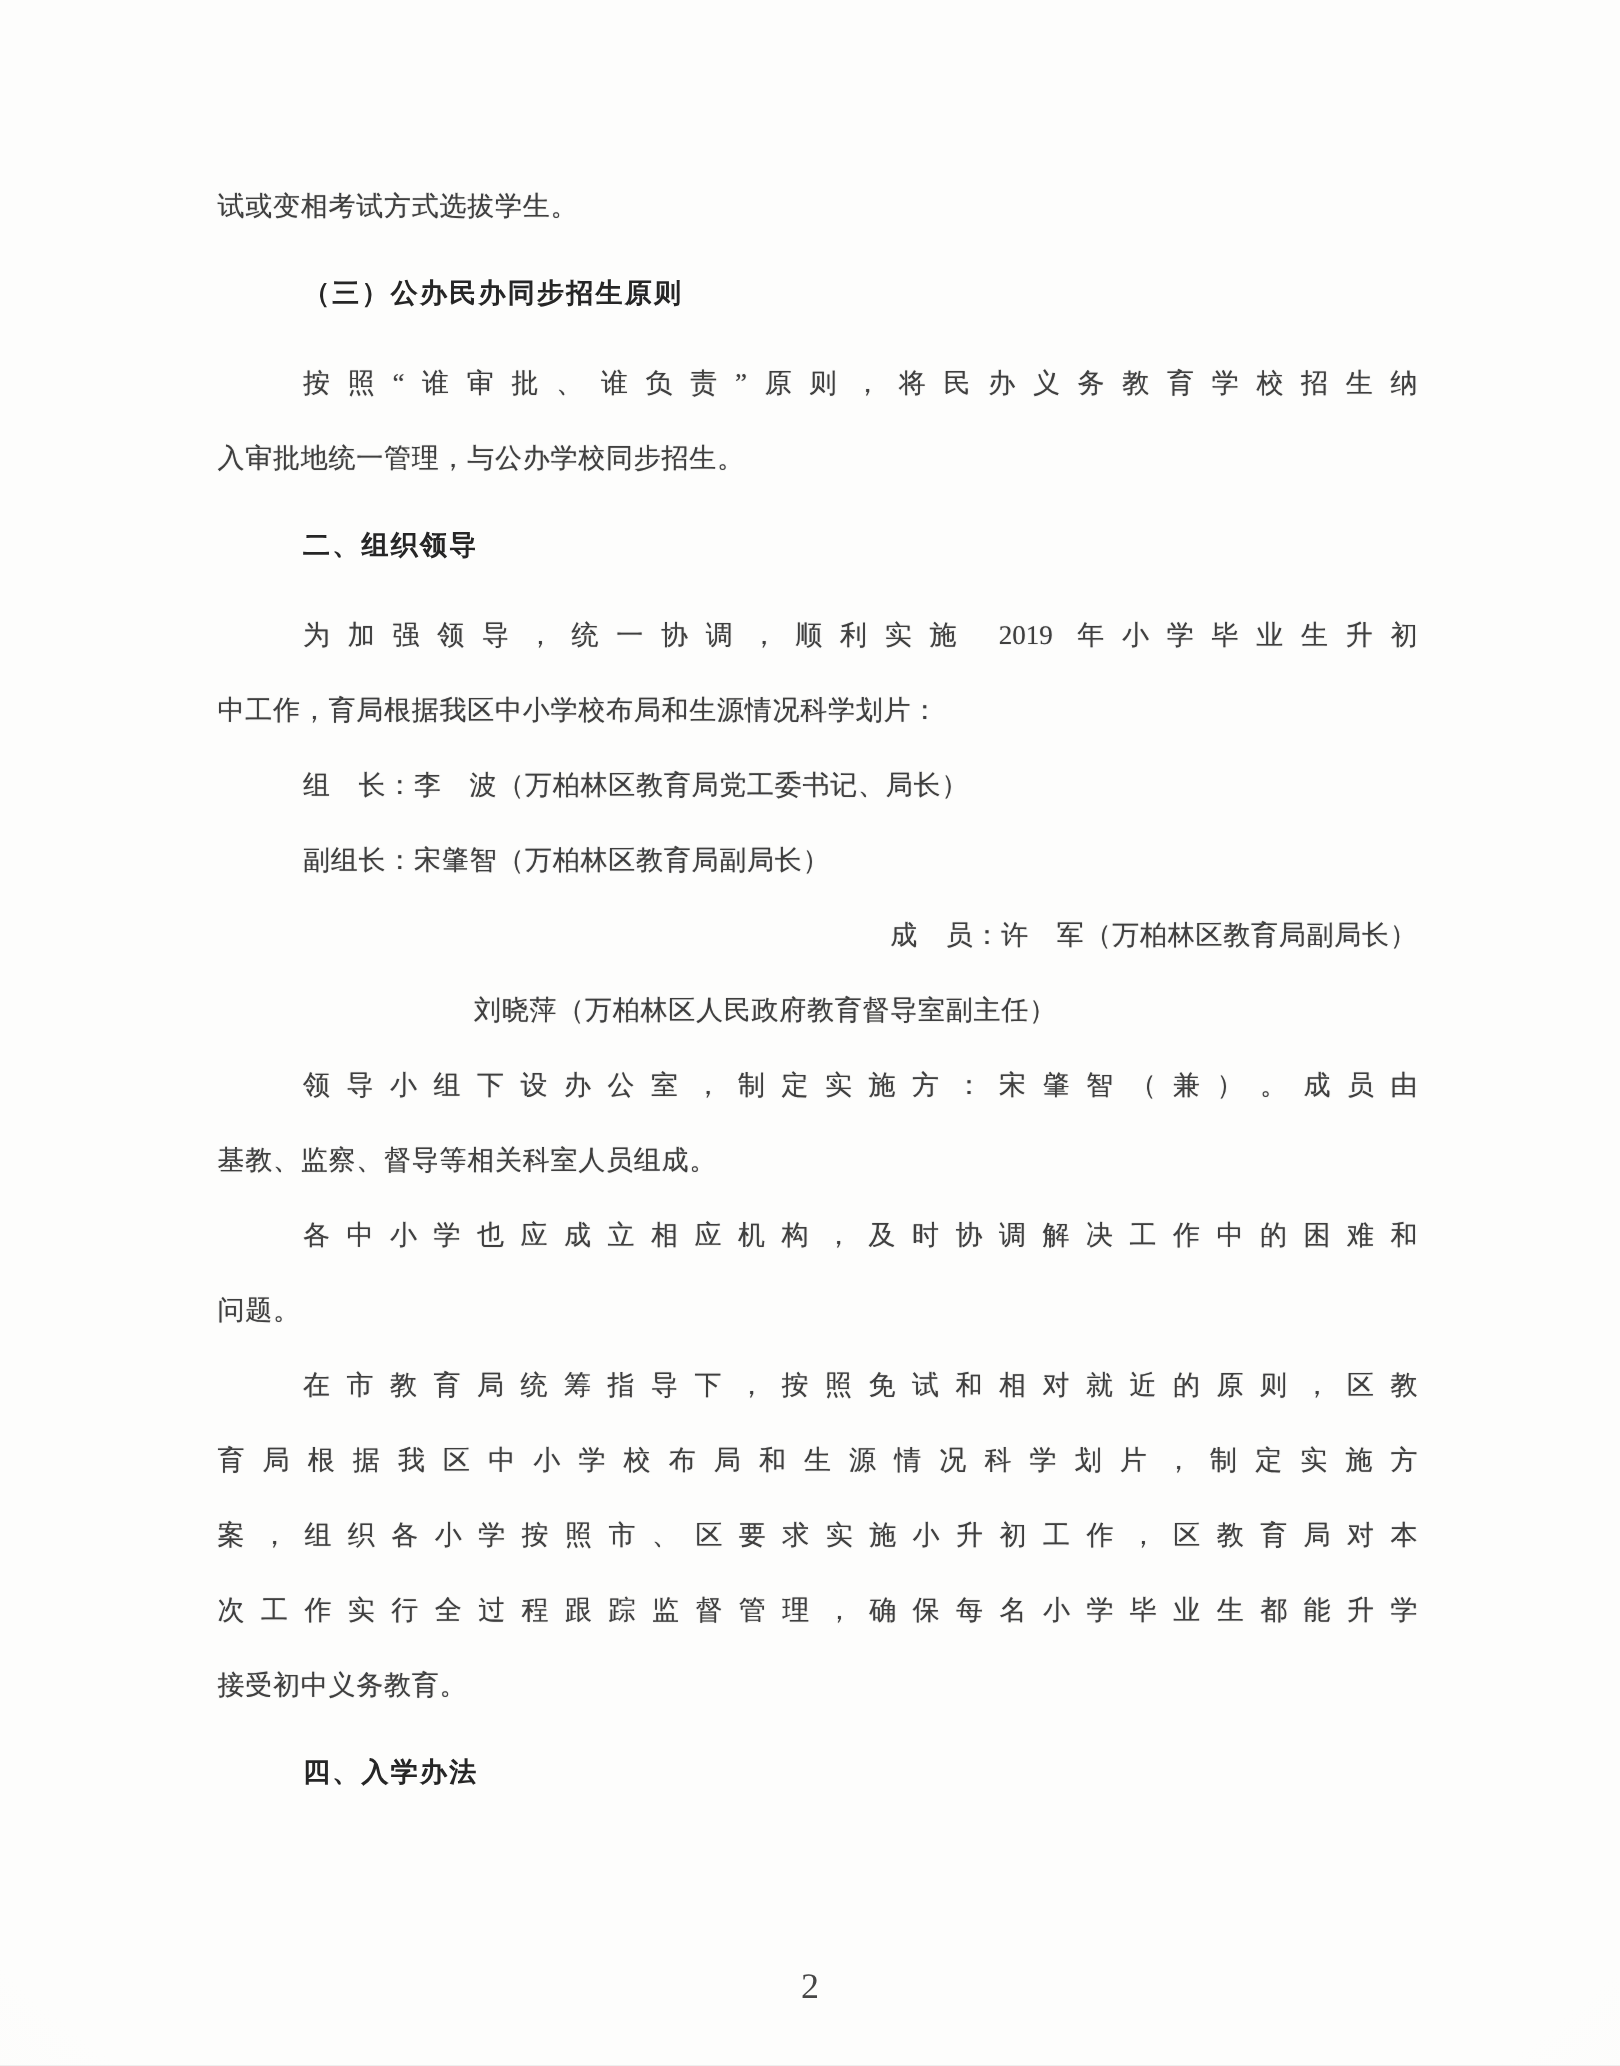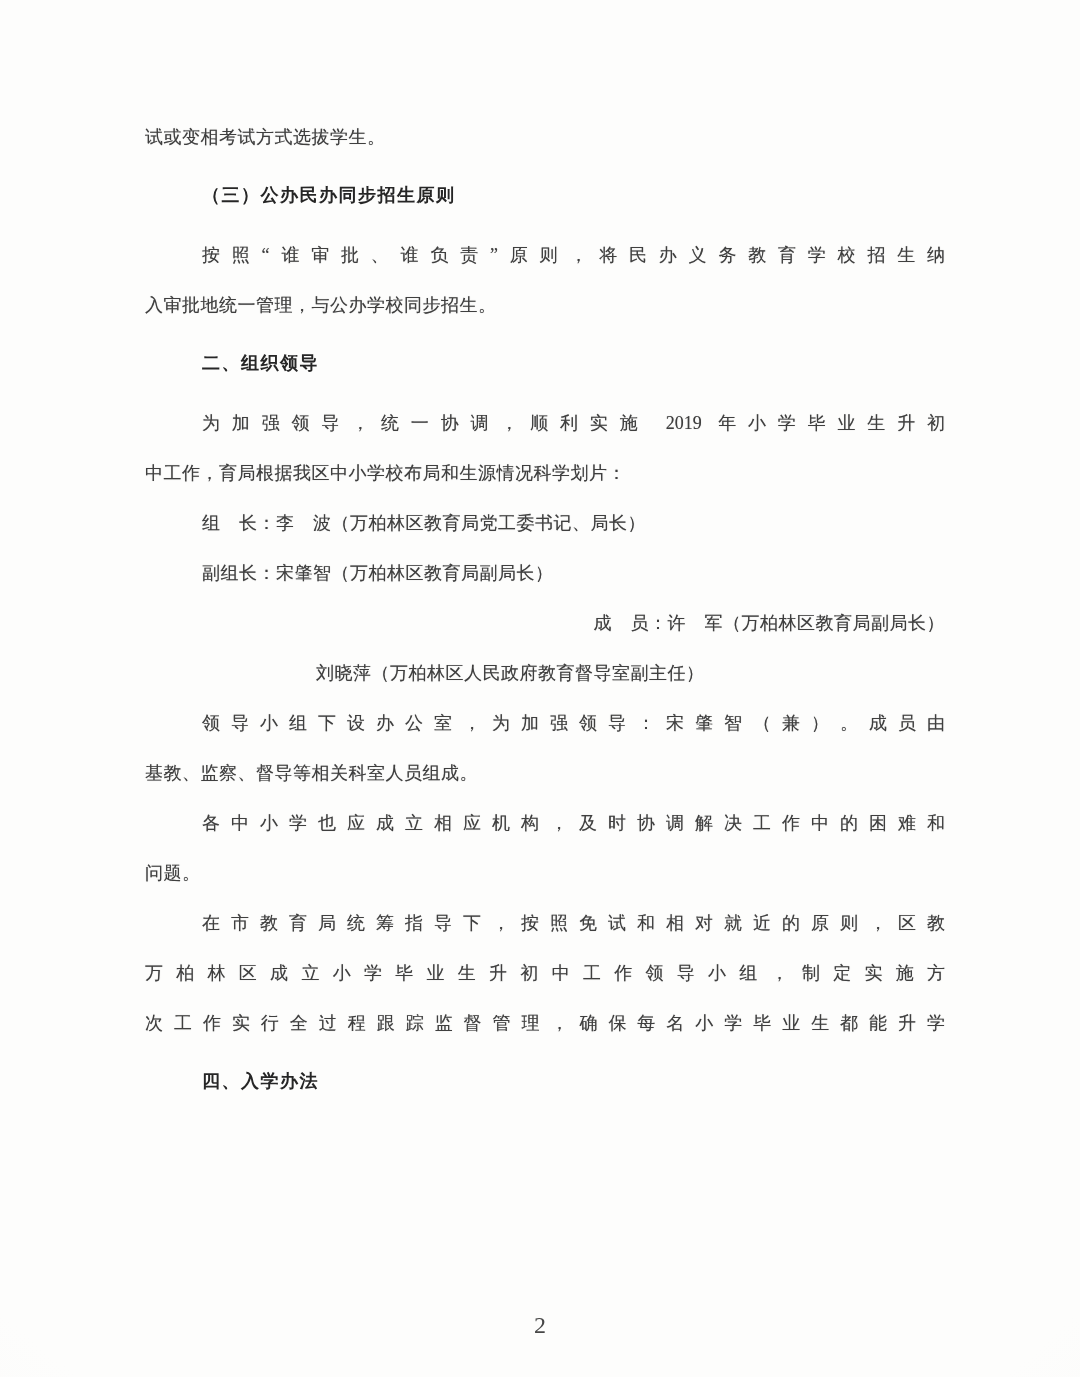--- a/index.html
+++ b/index.html
@@ -60,23 +60,25 @@
       <div class="line heading" style="text-indent: 57px;">（三）公办民办同步招生原则</div>
       <div class="line body fill" style="text-indent: 57px;">按照“谁审批、谁负责”原则，将民办义务教育学校招生纳</div>
       <div class="line body" style="text-indent: 0px; font-family: Liberation Serif, serif;">入审批地统一管理，与公办学校同步招生。</div>
       <div class="line heading" style="text-indent: 57px;">二、组织领导</div>
       <div class="line body fill" style="text-indent: 57px;">为加强领导，统一协调，顺利实施 2019 年小学毕业生升初</div>
       <div class="line body" style="text-indent: 0px;">中工作，育局根据我区中小学校布局和生源情况科学划片：</div>
       <div class="line body" style="text-indent: 57px;">组　长：李　波（万柏林区教育局党工委书记、局长）</div>
       <div class="line body" style="text-indent: 57px;">副组长：宋肇智（万柏林区教育局副局长）</div>
       <div class="line body" style="text-indent: 57px; text-align: right;">成　员：许　军（万柏林区教育局副局长）</div>
       <div class="line body" style="text-indent: 171px;">刘晓萍（万柏林区人民政府教育督导室副主任）</div>
-      <div class="line body fill" style="text-indent: 57px;">领导小组下设办公室，为加强领导：宋肇智（兼）。成员由</div>
+      <div class="line body fill" style="text-indent: 57px;">领导小组下设办公室，制定实施方：宋肇智（兼）。成员由</div>
       <div class="line body" style="text-indent: 0px;">基教、监察、督导等相关科室人员组成。</div>
       <div class="line body fill" style="text-indent: 57px;">各中小学也应成立相应机构，及时协调解决工作中的困难和</div>
       <div class="line body" style="text-indent: 0px;">问题。</div>
       <div class="line body fill" style="text-indent: 57px;">在市教育局统筹指导下，按照免试和相对就近的原则，区教</div>
-      <div class="line body fill" style="text-indent: 0px;">万柏林区成立小学毕业生升初中工作领导小组，制定实施方</div>
+      <div class="line body fill" style="text-indent: 0px;">育局根据我区中小学校布局和生源情况科学划片，制定实施方</div>
+      <div class="line body fill" style="text-indent: 0px;">案，组织各小学按照市、区要求实施小升初工作，区教育局对本</div>
       <div class="line body fill" style="text-indent: 0px;">次工作实行全过程跟踪监督管理，确保每名小学毕业生都能升学</div>
+      <div class="line body" style="text-indent: 0px;">接受初中义务教育。</div>
       <div class="line heading" style="text-indent: 57px;">四、入学办法</div>
     </div>
   <div class="page-number">2</div>
 </div>
 
 </body></html>

